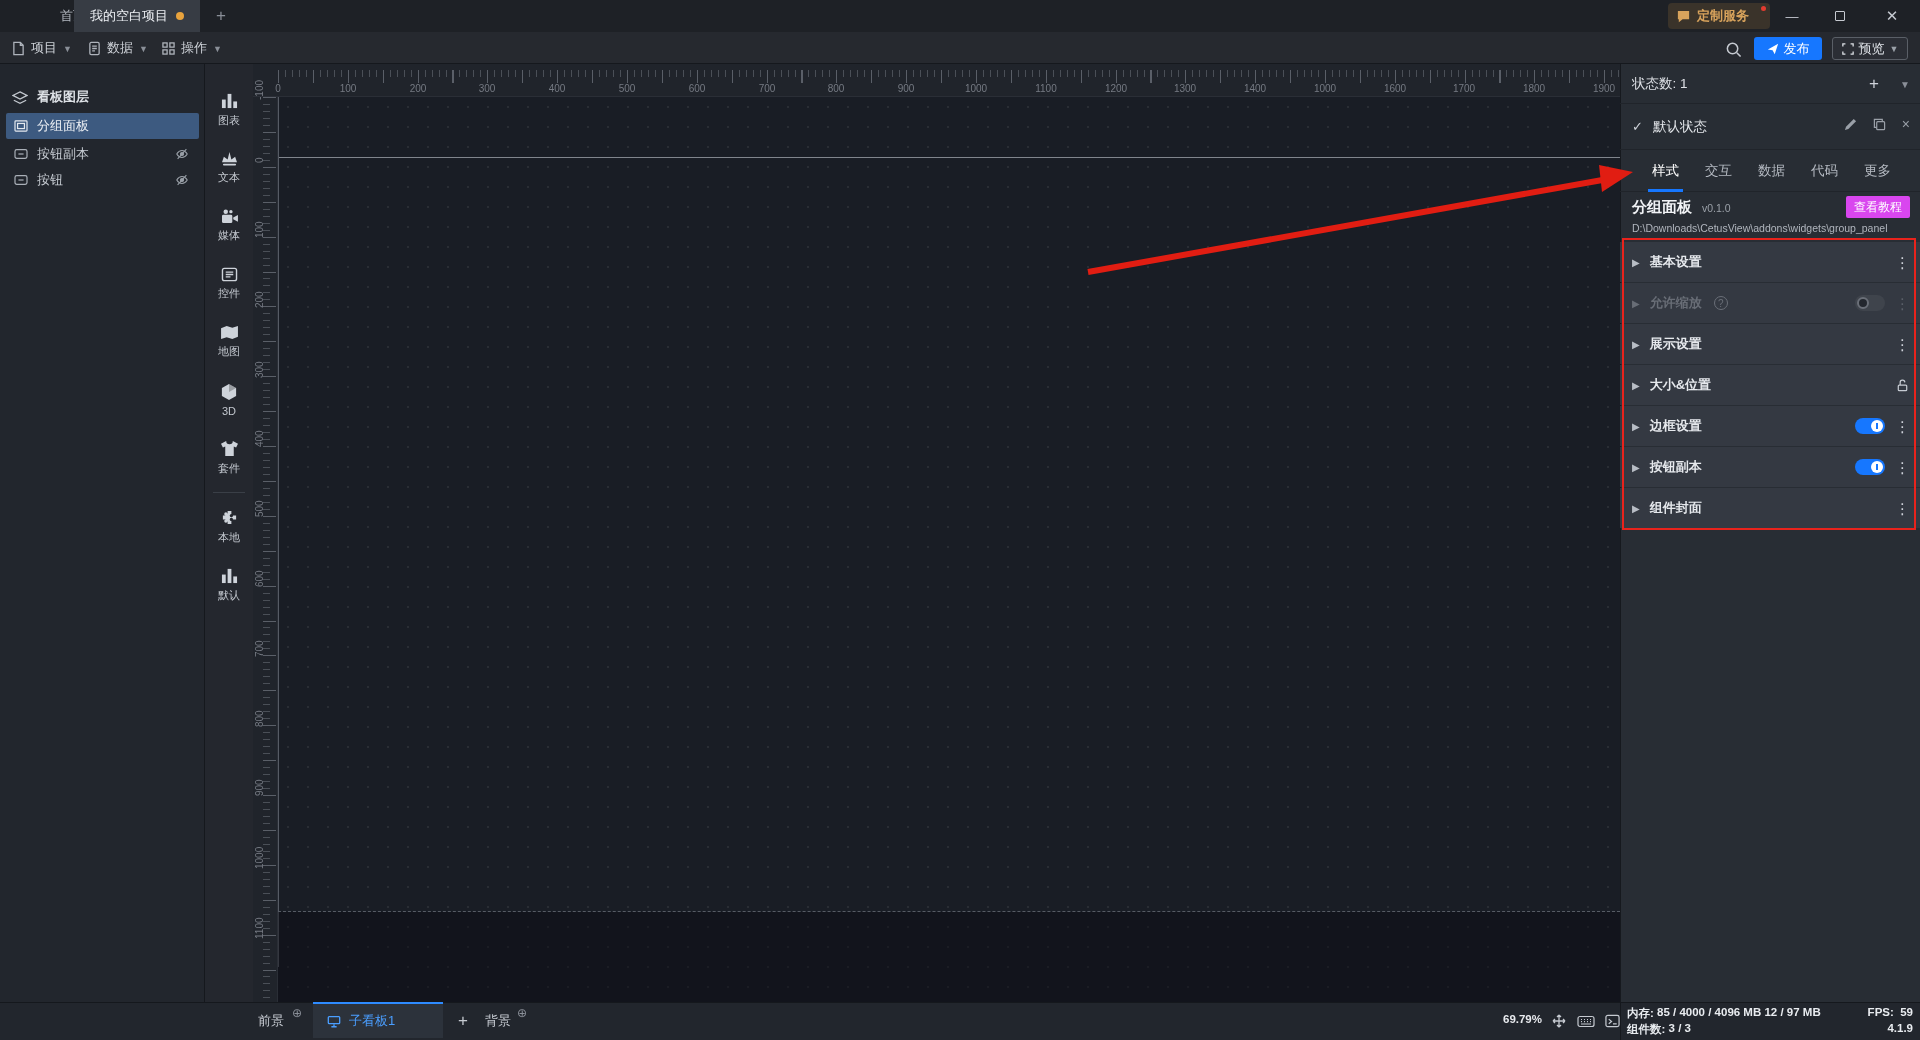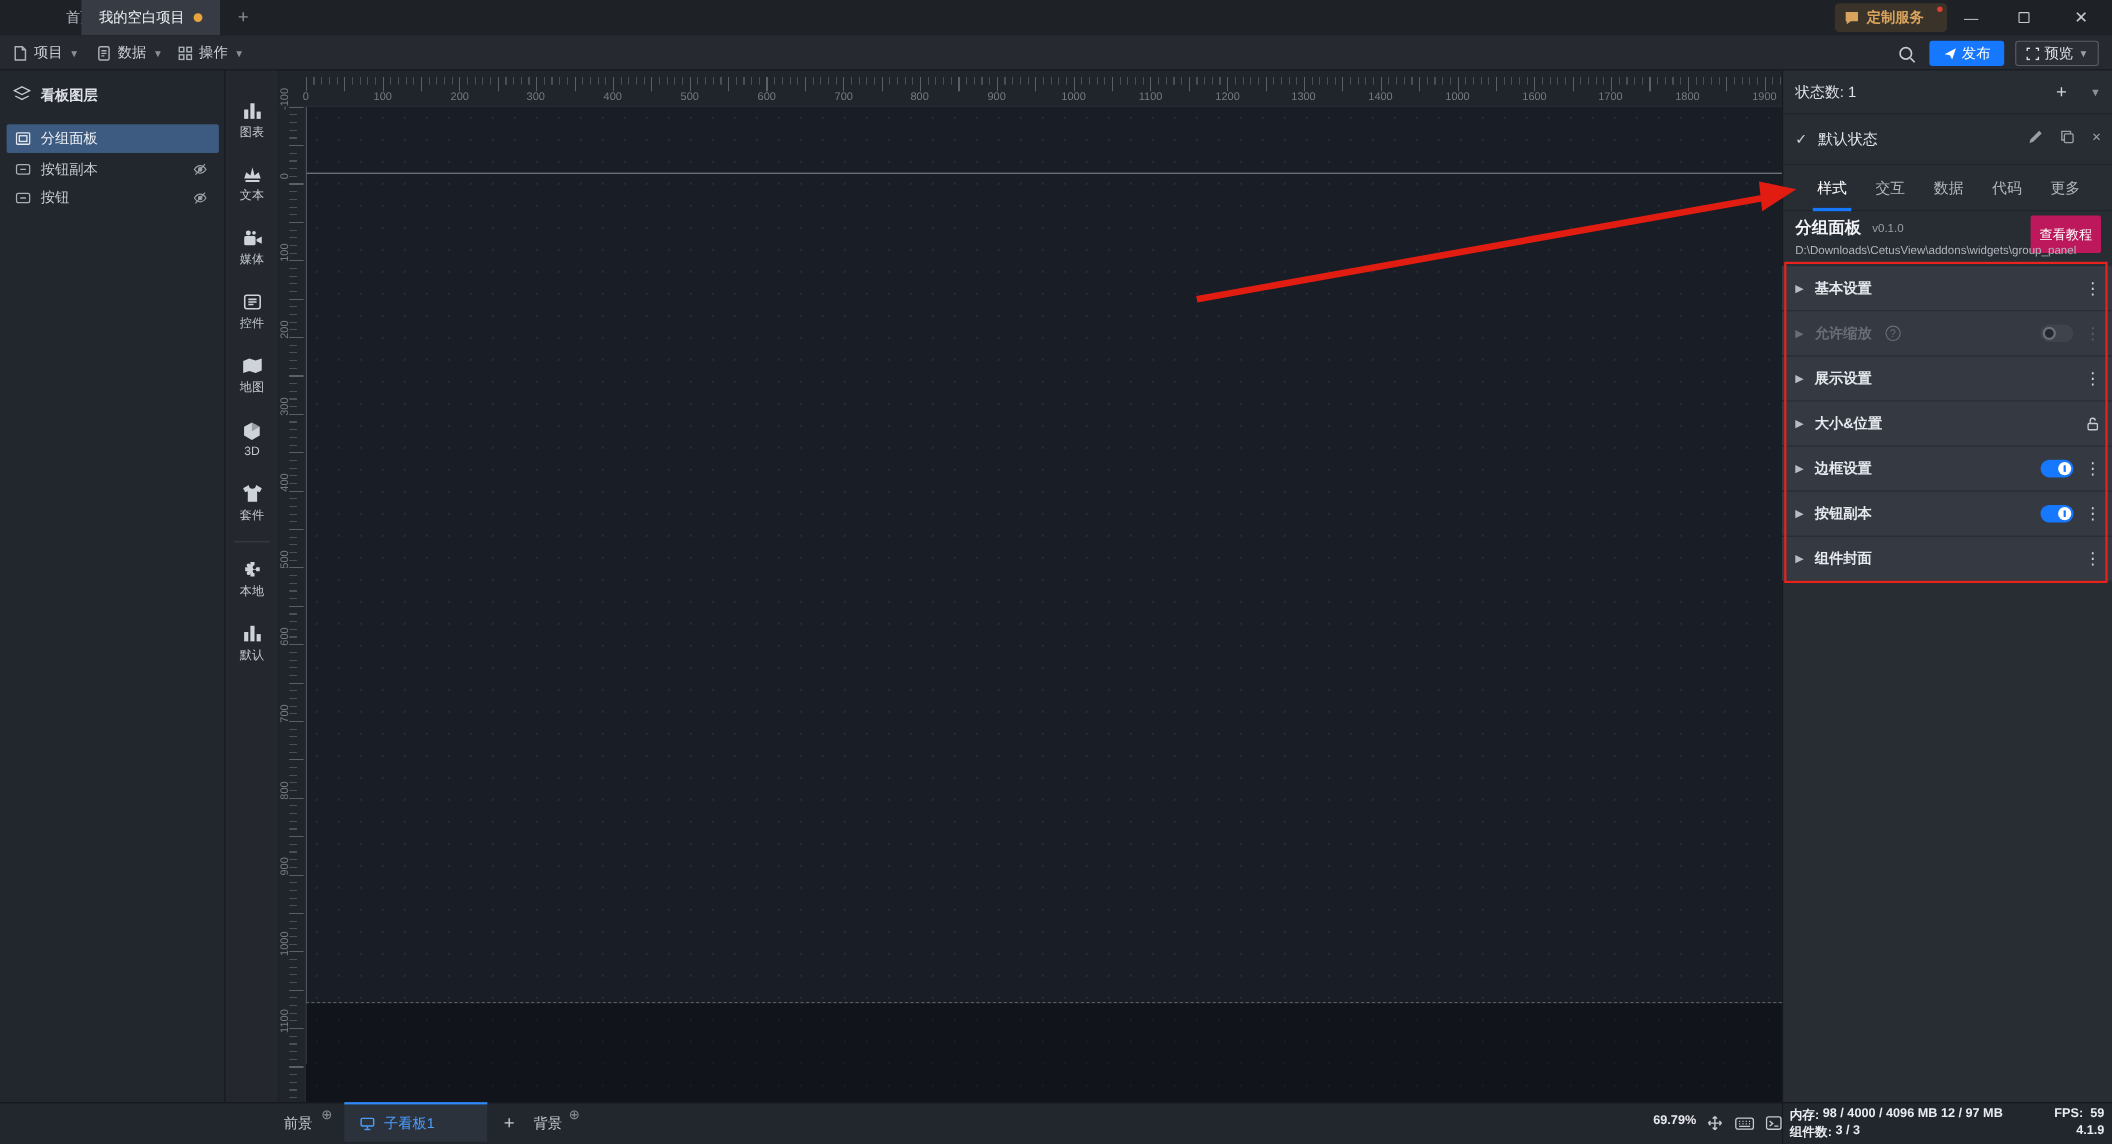--- a/index.html
+++ b/index.html
@@ -33,21 +33,21 @@
   .tool-icon { color:#aeb3bb; display:flex; }
   .searchbtn { left:1722px; top:38px; width:22px; height:22px; color:#c6cad1; display:flex; align-items:center; justify-content:center; }
   .btn-publish { left:1754px; top:37px; width:68px; height:23px; background:#1677ff; border-radius:3px;
     display:flex; align-items:center; justify-content:center; gap:5px; color:#fff; font-size:13px; }
   .btn-preview { left:1832px; top:37px; width:76px; height:23px; border:1px solid #5a5f67; border-radius:3px;
     display:flex; align-items:center; justify-content:center; gap:5px; color:#dde1e6; font-size:13px; background:#2b2e35; }
   .btn-preview .chev { font-size:9px; color:#9aa0a8; }
 
   
   .layers-panel { left:0; top:64px; width:205px; height:938px; background:#22262d; border-right:1px solid #15181d; }
-  .layers-header { left:12px; top:78px; width:180px; height:28px; display:flex; align-items:flex-start; gap:9px; color:#dde1e6; font-weight:bold; font-size:13px; }
+  .layers-header { left:12px; top:78px; width:180px; height:28px; display:flex; align-items:flex-end; gap:9px; color:#dde1e6; font-weight:bold; font-size:13px; }
   .layer-row { left:6px; width:193px; height:26px; border-radius:2px; display:flex; align-items:center; gap:9px; padding:0 8px; color:#c6cbd2; font-size:13px; }
   .layer-row.sel { background:#3d5a80; color:#eef1f5; }
   .layer-row .licon { display:flex; color:#aab0b8; }
   .layer-row.sel .licon { color:#e3e8ee; }
   .eye-off { position:absolute; right:10px; color:#9aa0a8; display:flex; }
 
   
   .widget-nav { left:205px; top:64px; width:48px; height:938px; background:#24272e; }
   .nav-item { left:205px; width:48px; height:48px; display:flex; flex-direction:column; align-items:center; justify-content:center; gap:4px; color:#c3c8cf; }
   .nav-item .nlabel { font-size:11px; color:#c3c8cf; }
@@ -91,21 +91,21 @@
   .sp-state-row { left:1620px; top:104px; width:300px; height:46px; display:flex; align-items:center; gap:10px; padding:0 12px; border-bottom:1px solid #20242a; }
   .sp-state-row .check { color:#cfd3da; font-size:13px; }
   .sp-state-row .sname { color:#e3e6ea; font-size:13.5px; }
   .sp-state-icons { position:absolute; right:10px; top:116px; display:flex; gap:16px; color:#9aa0a8; align-items:center; }
   .sp-tabs { left:1620px; top:150px; width:300px; height:42px; display:flex; align-items:center; gap:26px; padding:0 12px; border-bottom:1px solid #20242a; }
   .sp-tab { color:#b4b9c1; font-size:13.5px; position:relative; height:42px; display:flex; align-items:center; }
   .sp-tab.on { color:#ffffff;margin-left:20px; }
   .sp-tab.on::after { content:""; position:absolute; left:-4px; right:-4px; bottom:0; height:3px; background:#1677ff; }
   .sp-info-name { left:1632px; top:198px; font-size:15px; font-weight:bold; color:#f2f4f7; }
   .sp-info-ver { left:1702px; top:202px; font-size:10.5px; color:#9aa0a8; }
-  .btn-tutorial { left:1846px; top:196px; width:64px; height:34px; background:#be185d; border-radius:2px; color:#fff; font-size:12px; display:flex; align-items:center; justify-content:center; }
+  .btn-tutorial { left:1846px; top:196px; width:64px; height:22px; background:#d946ef; border-radius:2px; color:#fff; font-size:12px; display:flex; align-items:center; justify-content:center; }
   .sp-path { left:1632px; top:222px; width:282px; font-size:10.5px; color:#b0b5bd; white-space:nowrap; overflow:hidden; }
 
   .sec-row { left:1620px; width:300px; height:40px; background:#343942; display:flex; align-items:center; padding:0 12px; gap:10px; }
   .sec-row .caret { color:#b8bdc5; font-size:10px; }
   .sec-row .stext { color:#e6e9ed; font-size:13px; font-weight:bold; }
   .sec-row.disabled .stext, .sec-row.disabled .caret { color:#686d76; }
   .sec-controls { position:absolute; right:10px; display:flex; align-items:center; gap:10px; }
   .kebab { color:#cfd3da; font-size:15px; line-height:1; }
   .sec-row.disabled .kebab { color:#5a5f68; }
   .qmark { width:14px; height:14px; border:1px solid #6a6f78; border-radius:50%; color:#6a6f78; font-size:10px; display:flex; align-items:center; justify-content:center; margin-left:2px; }
@@ -551,21 +551,21 @@
   </span>
   <span class="abs bb-icon" style="left:1602px">
     <svg width="15" height="14" viewBox="0 0 16 14" fill="none" stroke="currentColor" stroke-width="1.3">
         <rect x="1" y="1" width="14" height="12" rx="2"></rect>
         <path d="M4 5l3 2.5L4 10M8.5 10h4"></path>
       </svg>
   </span>
   <div class="abs bb-divider"></div>
   <div class="abs bb-stat1">
     <span>内存:</span>&nbsp;
-    <span>98 / 4000 / 4096 MB  12 / 97 MB</span>
+    <span>85 / 4000 / 4096 MB  12 / 97 MB</span>
     <span class="grow"></span>
     <span>FPS:</span>&nbsp;&nbsp;
     <span>59</span>
   </div>
   <div class="abs bb-stat2">
     <span>组件数:</span>&nbsp;
     <span>3 / 3</span>
     <span class="grow"></span>
     <span>4.1.9</span>
   </div>

